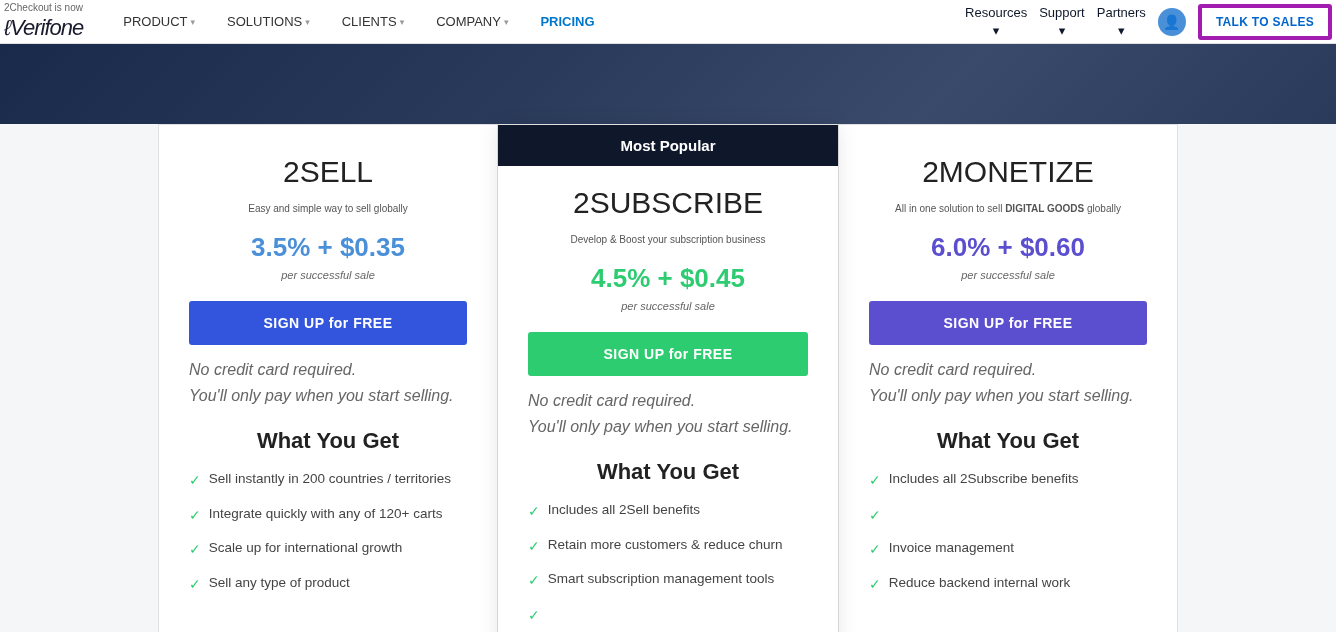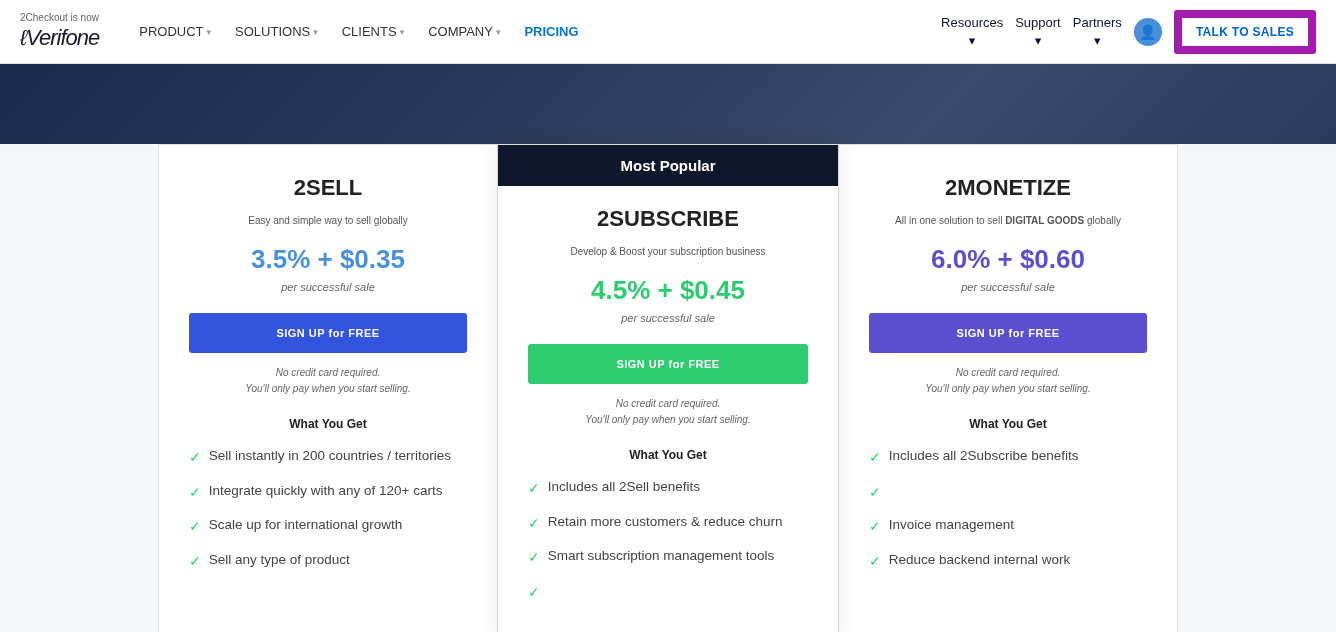--- a/index.html
+++ b/index.html
@@ -2,22 +2,22 @@
 <html><head>
   <meta charset="utf-8">
   <style>
     * { margin: 0; padding: 0; box-sizing: border-box; }
     body { font-family: Arial, sans-serif; font-size: 14px; color: #333; background: #fff; overflow-x: hidden; }
 
     
     .navbar {
       display: flex;
       align-items: center;
-      padding: 0 20px;
-      height: 64px;
+      padding: 0 4px;
+      height: 44px;
       border-bottom: 1px solid #e0e0e0;
       background: #fff;
       position: relative;
       z-index: 10;
     }
     .navbar-brand {
       display: flex;
       flex-direction: column;
       margin-right: 30px;
     }
@@ -30,21 +30,21 @@
       font-size: 22px;
       font-weight: bold;
       color: #1a1a2e;
       font-style: italic;
       letter-spacing: -1px;
     }
     .brand-logo span { color: #333; }
     .nav-links {
       display: flex;
       align-items: center;
-      gap: 4px;
+      gap: 12px;
       flex: 1;
     }
     .nav-item {
       padding: 6px 10px;
       font-size: 13px;
       font-weight: 500;
       color: #333;
       cursor: pointer;
       display: flex;
       align-items: center;
@@ -71,21 +71,21 @@
     }
     .user-icon {
       width: 28px; height: 28px;
       border-radius: 50%;
       background: #4a90d9;
       display: flex; align-items: center; justify-content: center;
       color: white; font-size: 14px;
     }
     .talk-to-sales-btn {
       background: transparent;
-      border: 8px solid #a21caf;
+      border: 4px solid #a21caf;
       color: #0066cc;
       padding: 7px 14px;
       font-size: 12px;
       font-weight: bold;
       cursor: pointer;
       border-radius: 3px;
       letter-spacing: 0.3px;
     }
 
     
@@ -132,22 +132,22 @@
       background: #0f172a;
       color: white;
       text-align: center;
       padding: 12px;
       font-size: 15px;
       font-weight: bold;
       margin: -30px -30px 20px -30px;
     }
 
     .card-title {
-      font-size: 22px;
-      font-weight: bold;
+      font-size: 30px;
+      font-weight: normal;
       text-align: center;
       margin-bottom: 12px;
       color: #222;
     }
 
     .card-desc {
       text-align: center;
       color: #555;
       font-size: 10px;
       line-height: 1.5;
@@ -167,45 +167,44 @@
       font-size: 11px;
       color: #666;
       margin-bottom: 20px;
       font-style: italic;
     }
 
     .signup-btn {
       display: block;
       width: 100%;
       padding: 14px;
-      font-size: 11px;
+      font-size: 14px;
       font-weight: bold;
       border: none;
       cursor: pointer;
       border-radius: 3px;
       color: white;
       margin-bottom: 12px;
       letter-spacing: 0.5px;
     }
 
     .btn-blue { background: #3355dd; }
     .btn-green { background: #2ecc71; }
     .btn-purple { background: #5b4fcf; }
 
     .no-cc {
-      text-align: center;
-      font-size: 10px;
+      font-size: 16px;
       color: #666;
       line-height: 1.6;
       font-style: italic;
       margin-bottom: 20px;
     }
 
     .what-you-get {
-      font-size: 12px;
+      font-size: 22px;
       font-weight: bold;
       text-align: center;
       margin-bottom: 16px;
       color: #222;
     }
 
     .feature-list {
       list-style: none;
       padding: 0;
     }

